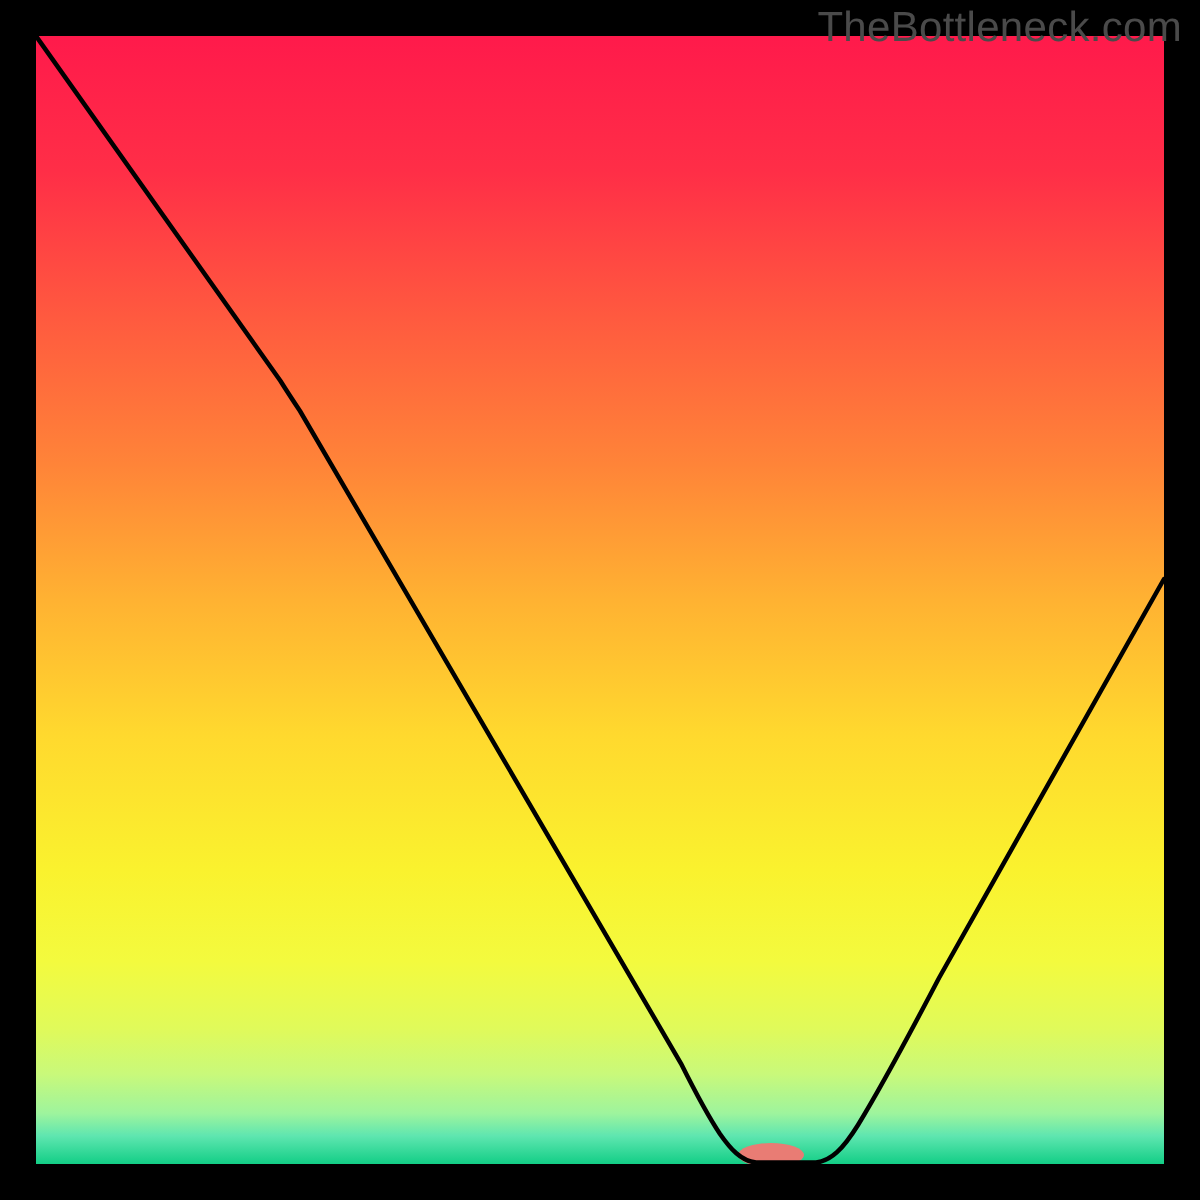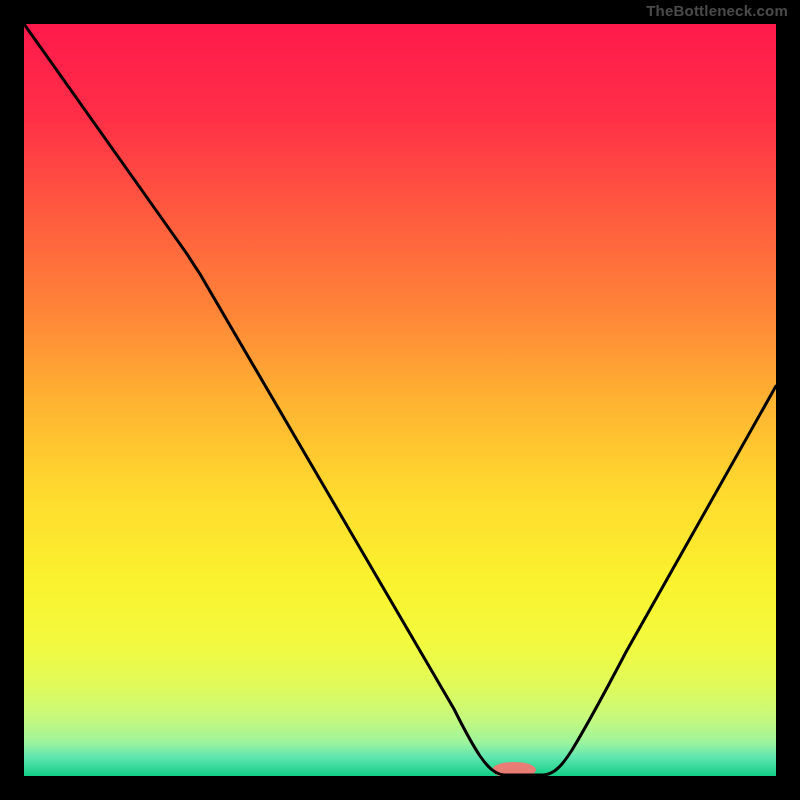--- a/index.html
+++ b/index.html
@@ -15,22 +15,22 @@
     position: relative;
     width: 800px;
     height: 800px;
     background: #000;
   }
   .watermark {
     position: absolute;
     top: 2px;
     right: 12px;
     color: #4A4A4A;
-    font-size: 15px;
-    font-weight: 700;
+    font-size: 28px;
+    font-weight: 400;
     letter-spacing: 0.2px;
     z-index: 5;
   }
   .plot-wrap {
     position: absolute;
     left: 24px;
     top: 24px;
     width: 752px;   
     height: 752px;  
   }

